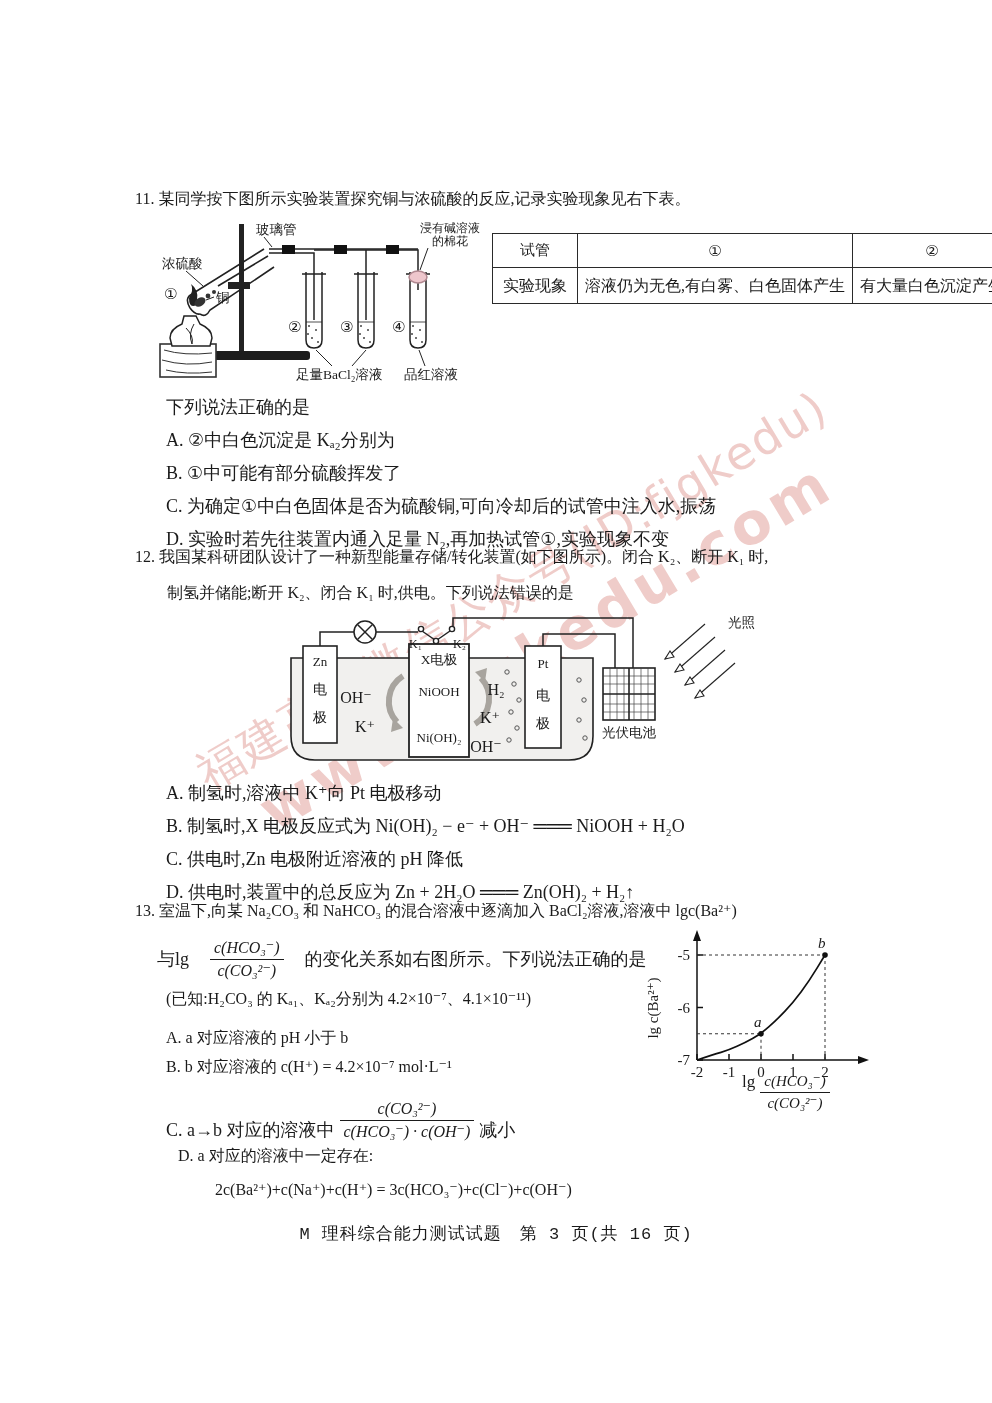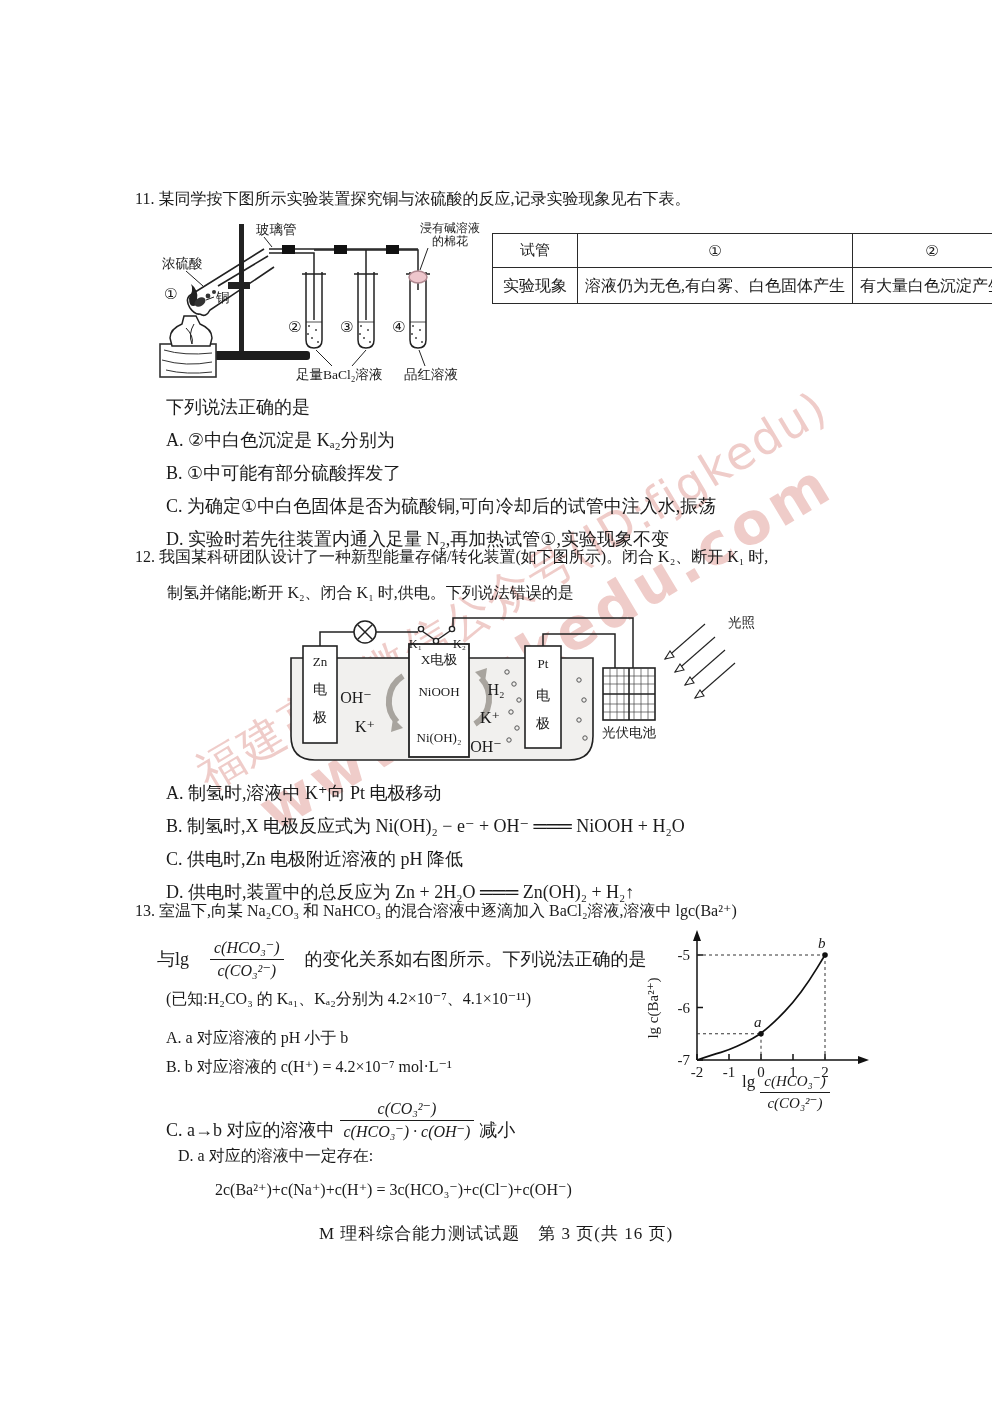--- a/index.html
+++ b/index.html
@@ -20,21 +20,21 @@
   .frow{display:flex;align-items:center;font-size:18px;}
   .frac{display:inline-block;text-align:center;margin:0 5px;font-size:16px;line-height:1.25;font-style:italic;}
   .frac .num{display:block;padding:0 4px 1px;border-bottom:1.4px solid #1b1b1b;}
   .frac .den{display:block;padding:1px 4px 0;}
   
   .wm{position:absolute;left:150px;top:555px;width:760px;transform:rotate(-31deg);
       transform-origin:50% 50%;text-align:center;color:rgba(207,100,90,0.33);
       font-family:"DejaVu Sans",sans-serif;pointer-events:none;}
   .wm .l1{font-size:46px;letter-spacing:2px;}
   .wm .l2{font-size:58px;letter-spacing:5px;font-weight:bold;}
-  .footer{position:absolute;left:0;top:1222px;width:992px;text-align:center;font-size:17px;letter-spacing:1px;}
+  .footer{position:absolute;left:0;top:1222px;width:992px;text-align:center;font-size:17px;letter-spacing:1px;font-family:Liberation Mono, monospace;}
   svg text{fill:#1b1b1b;font-family:"Liberation Serif","DejaVu Serif","DejaVu Sans",serif;}
 </style>
 </head>
 <body>
 
 <div class="page">
 
   <div class="wm">
     <div class="l1">福建高考微信公众号(ID:fjgkedu)</div>
     <div class="l2">www.fjgkedu.com</div>

